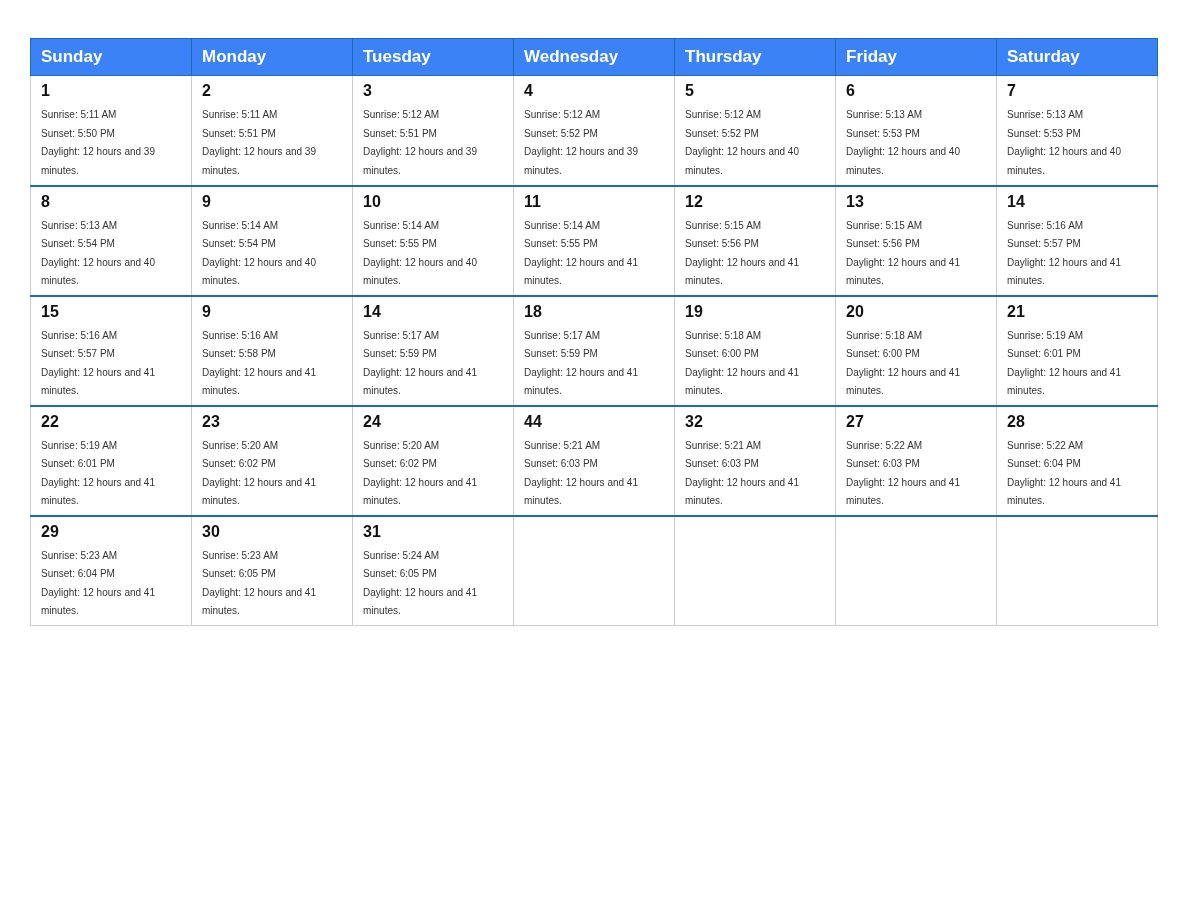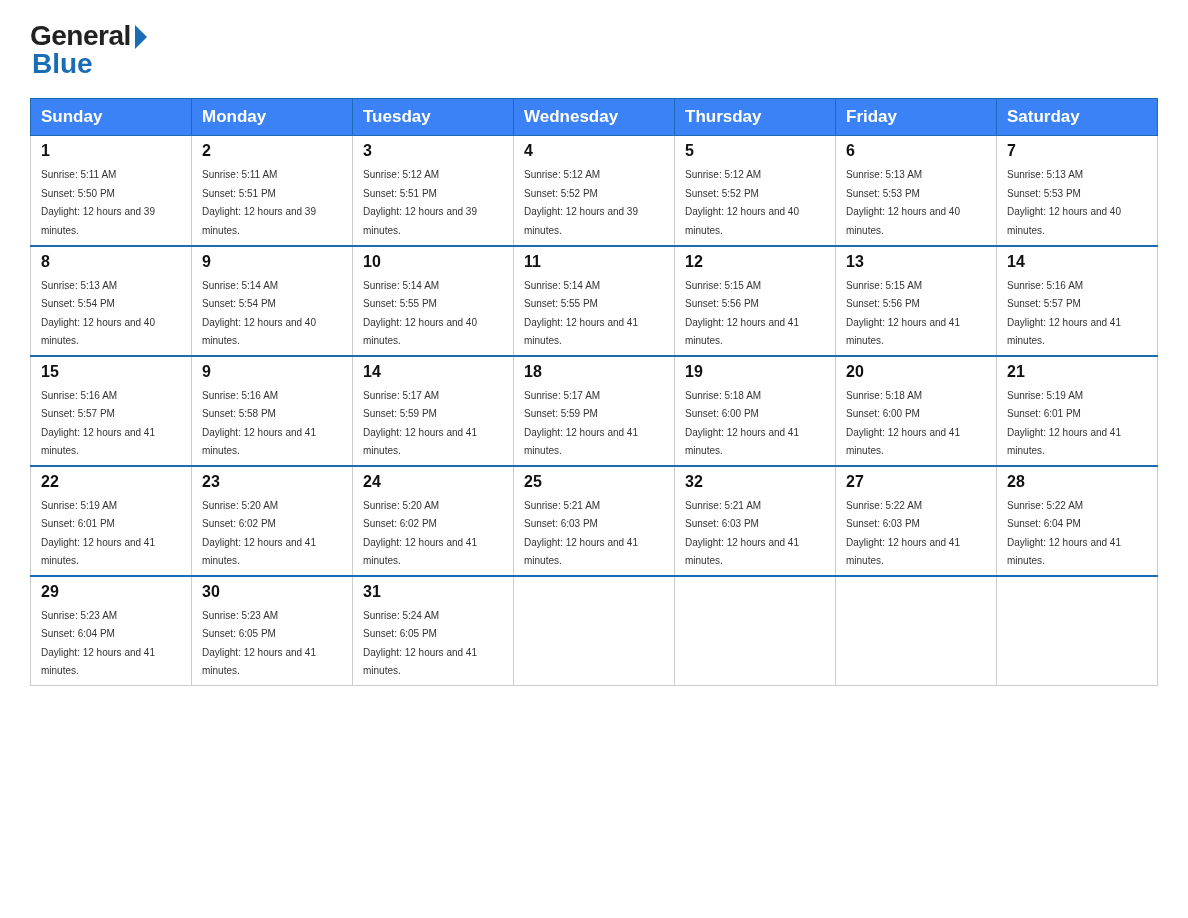--- a/index.html
+++ b/index.html
@@ -103,27 +103,20 @@
       border-top: 2px solid #1a6db5;
     }
     .calendar tbody tr:first-child {
       border-top: none;
     }
   </style>
 </head>
 <body>
 
 <div class="header">
-  <div class="logo">
-    <div class="logo-top">
-      <span class="logo-general">General</span>
-      <div class="logo-arrow"></div>
-    </div>
-    <span class="logo-blue">Blue</span>
-  </div>
 </div>
 
 <table class="calendar">
   <thead>
     <tr id="header-row">
     <th>Sunday</th>
         <th>Monday</th>
         <th>Tuesday</th>
         <th>Wednesday</th>
         <th>Thursday</th>
@@ -180,21 +173,21 @@
         <td><span class="day-num">21</span>
 <span class="day-info">Sunrise: 5:19 AM<br>Sunset: 6:01 PM<br>Daylight: 12 hours and 41 minutes.</span></td>
       </tr>
       <tr>
         <td><span class="day-num">22</span>
 <span class="day-info">Sunrise: 5:19 AM<br>Sunset: 6:01 PM<br>Daylight: 12 hours and 41 minutes.</span></td>
         <td><span class="day-num">23</span>
 <span class="day-info">Sunrise: 5:20 AM<br>Sunset: 6:02 PM<br>Daylight: 12 hours and 41 minutes.</span></td>
         <td><span class="day-num">24</span>
 <span class="day-info">Sunrise: 5:20 AM<br>Sunset: 6:02 PM<br>Daylight: 12 hours and 41 minutes.</span></td>
-        <td><span class="day-num">25</span>
+        <td><span class="day-num">44</span>
 <span class="day-info">Sunrise: 5:21 AM<br>Sunset: 6:03 PM<br>Daylight: 12 hours and 41 minutes.</span></td>
         <td><span class="day-num">32</span>
 <span class="day-info">Sunrise: 5:21 AM<br>Sunset: 6:03 PM<br>Daylight: 12 hours and 41 minutes.</span></td>
         <td><span class="day-num">27</span>
 <span class="day-info">Sunrise: 5:22 AM<br>Sunset: 6:03 PM<br>Daylight: 12 hours and 41 minutes.</span></td>
         <td><span class="day-num">28</span>
 <span class="day-info">Sunrise: 5:22 AM<br>Sunset: 6:04 PM<br>Daylight: 12 hours and 41 minutes.</span></td>
       </tr>
       <tr>
         <td><span class="day-num">29</span>

